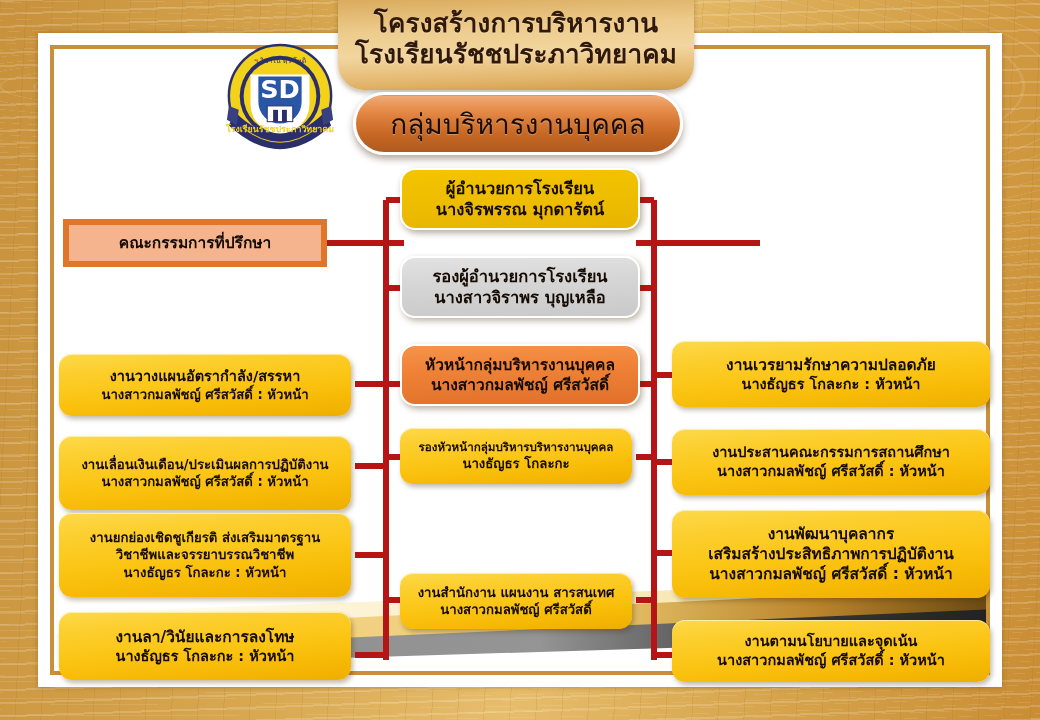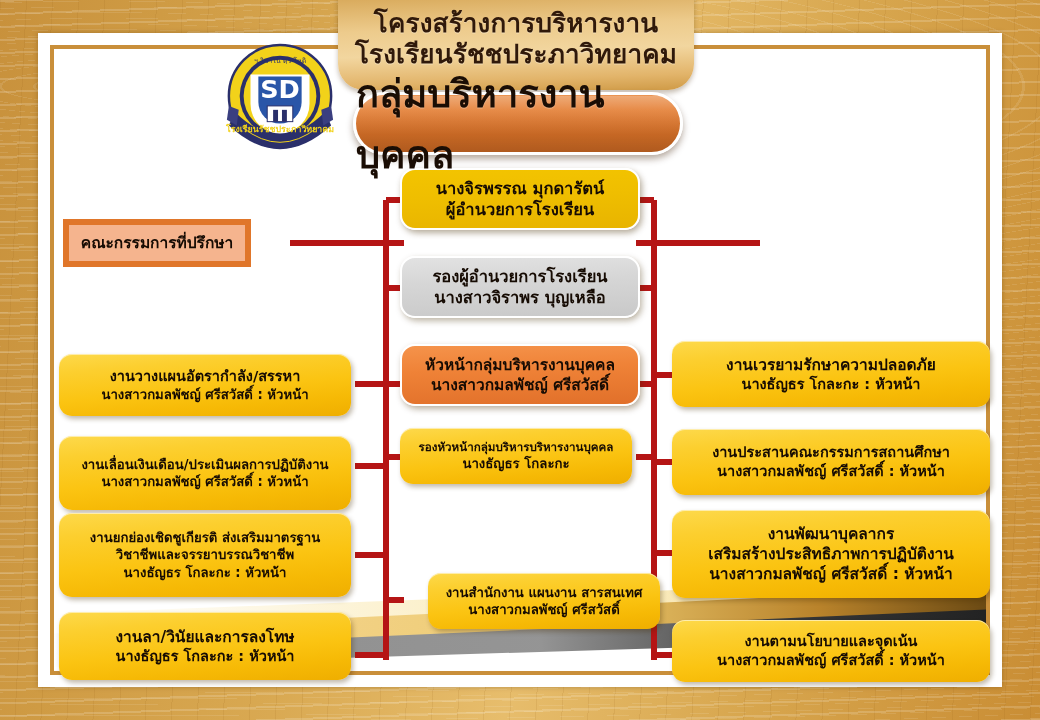--- a/index.html
+++ b/index.html
@@ -98,21 +98,21 @@
     position: absolute; left: 353px; top: 92px; width: 330px; height: 63px;
     border-radius: 34px;
     background: linear-gradient(180deg,#e8accd00 0%, rgba(255,255,255,.32) 2%, rgba(255,255,255,.12) 26%, rgba(0,0,0,.10) 70%, rgba(0,0,0,.18) 100%),
                 linear-gradient(180deg,#e78236 0%, #e0762a 48%, #d66e25 100%);
     border: 3px solid #ffffff;
     box-shadow: 0 4px 7px rgba(60,30,0,.38);
     display: flex; align-items: center; justify-content: center;
     z-index: 7;
   }
   #grouppill span {
-    font-size: 38px; font-weight: bold; color: #1a0d04;
+    font-size: 28px; font-weight: normal; color: #1a0d04;
     text-shadow: 0 1px 1px rgba(255,255,255,.30);
   }
 
   
   #logo {
     position: absolute; left: 221px; top: 41px; width: 118px; height: 120px; z-index: 8;
   }
 
   
   #wires { position: absolute; inset: 0; z-index: 2; }
@@ -241,45 +241,45 @@
     <path d="M14 72 q46 46 92 0 l6 14 q-52 48 -104 0 z" fill="#2a2f6b"></path>
     <path d="M8 66 l10 4 -2 16 -10 -6 z" fill="#3a3f80"></path>
     <path d="M112 66 l-10 4 2 16 10 -6 z" fill="#3a3f80"></path>
     <path d="M22 88 q38 30 76 0" fill="none" stroke="#f2d21a" stroke-width="1"></path>
     <text x="60" y="93" font-size="9" font-weight="bold" fill="#f2d21a" text-anchor="middle" font-family="DejaVu Sans, sans-serif">โรงเรียนรัชชประภาวิทยาคม</text>
     <text x="60" y="22" font-size="7" fill="#2a2f6b" text-anchor="middle" font-family="DejaVu Sans, sans-serif">ฯ วิชาโน ตฺว โหติ</text>
     <text x="60" y="40" font-size="6" fill="#2a2f6b" text-anchor="middle" font-family="DejaVu Sans, sans-serif" opacity="0"></text>
   </svg>
 
   <div class="node box-director" style="left:400px; top:168px; width:240px; height:62px;">
+    <span class="ln fs16">ผู้อำนวยการโรงเรียน</span>
     <span class="ln fs16">นางจิรพรรณ  มุกดารัตน์</span>
-    <span class="ln fs16">ผู้อำนวยการโรงเรียน</span>
   </div>
 
   <div class="node box-gray" style="left:400px; top:256px; width:240px; height:62px;">
     <span class="ln fs16">รองผู้อำนวยการโรงเรียน</span>
     <span class="ln fs16">นางสาวจิราพร  บุญเหลือ</span>
   </div>
 
   <div class="node box-orange" style="left:400px; top:344px; width:240px; height:62px;">
     <span class="ln fs15">หัวหน้ากลุ่มบริหารงานบุคคล</span>
     <span class="ln fs15">นางสาวกมลพัชญ์  ศรีสวัสดิ์</span>
   </div>
 
   <div class="node box-yellow" style="left:400px; top:428px; width:232px; height:56px;">
     <span class="ln fs12">รองหัวหน้ากลุ่มบริหารบริหารงานบุคคล</span>
     <span class="ln fs13">นางธัญธร  โกละกะ</span>
   </div>
 
-  <div class="node box-yellow" style="left:400px; top:573px; width:232px; height:56px;margin-left:28px;">
+  <div class="node box-yellow" style="left:400px; top:573px; width:232px; height:56px;">
     <span class="ln fs13">งานสำนักงาน แผนงาน สารสนเทศ</span>
     <span class="ln fs13">นางสาวกมลพัชญ์   ศรีสวัสดิ์</span>
   </div>
 
-  <div class="node box-salmon" style="left:63px; top:219px; width:188px; height:48px;">
+  <div class="node box-salmon" style="left:63px; top:219px; width:264px; height:48px;">
     <span class="ln fs15">คณะกรรมการที่ปรึกษา</span>
   </div>
 
 
   <div class="node box-yellow" style="left:59px; top:354px; width:292px; height:62px;">
     <span class="ln fs14">งานวางแผนอัตรากำลัง/สรรหา</span>
     <span class="ln fs13">นางสาวกมลพัชญ์  ศรีสวัสดิ์ : หัวหน้า</span>
   </div>
 
   <div class="node box-yellow" style="left:59px; top:436px; width:292px; height:74px;">

